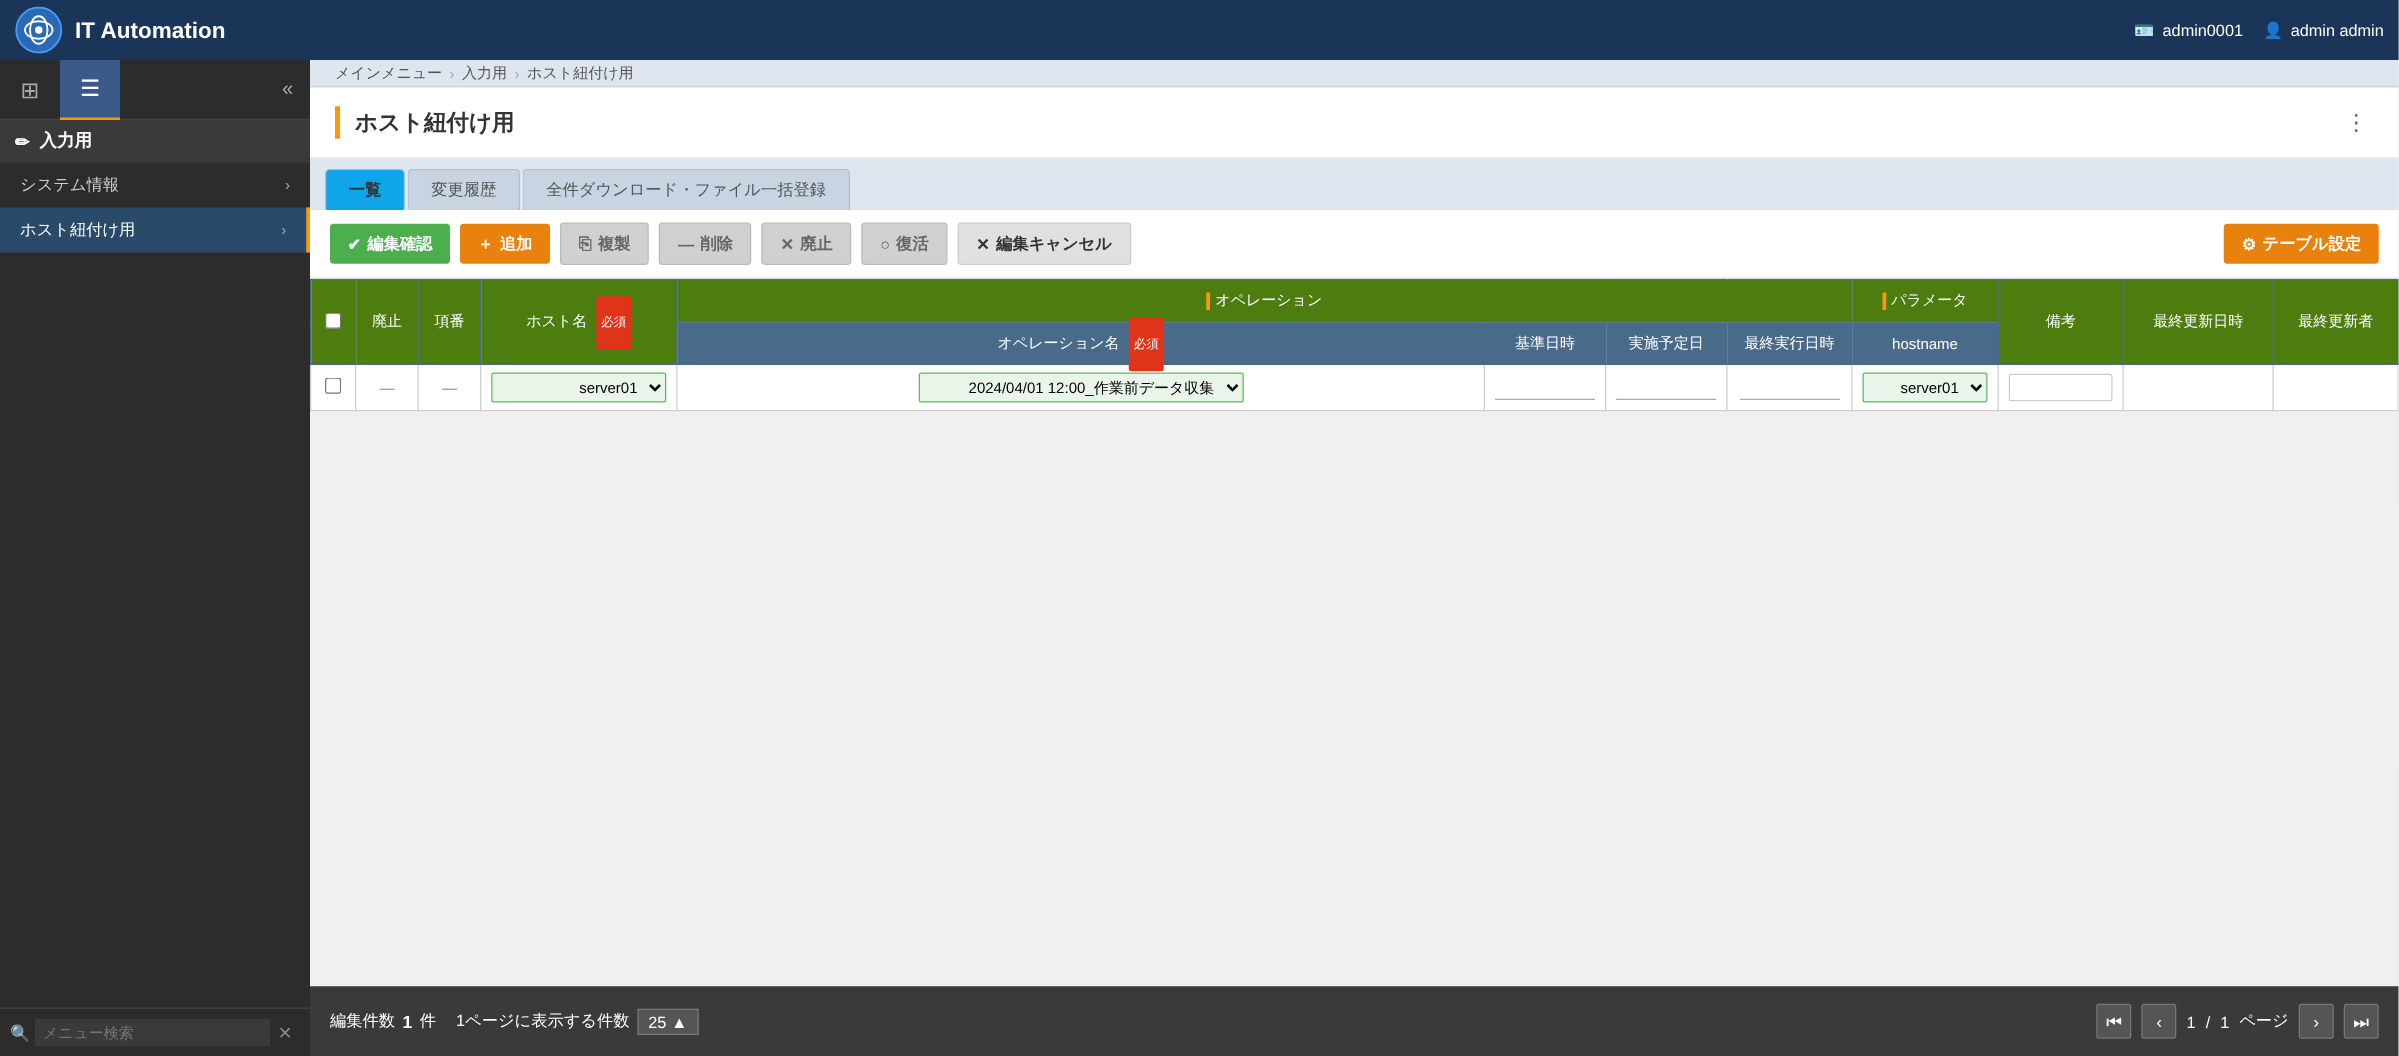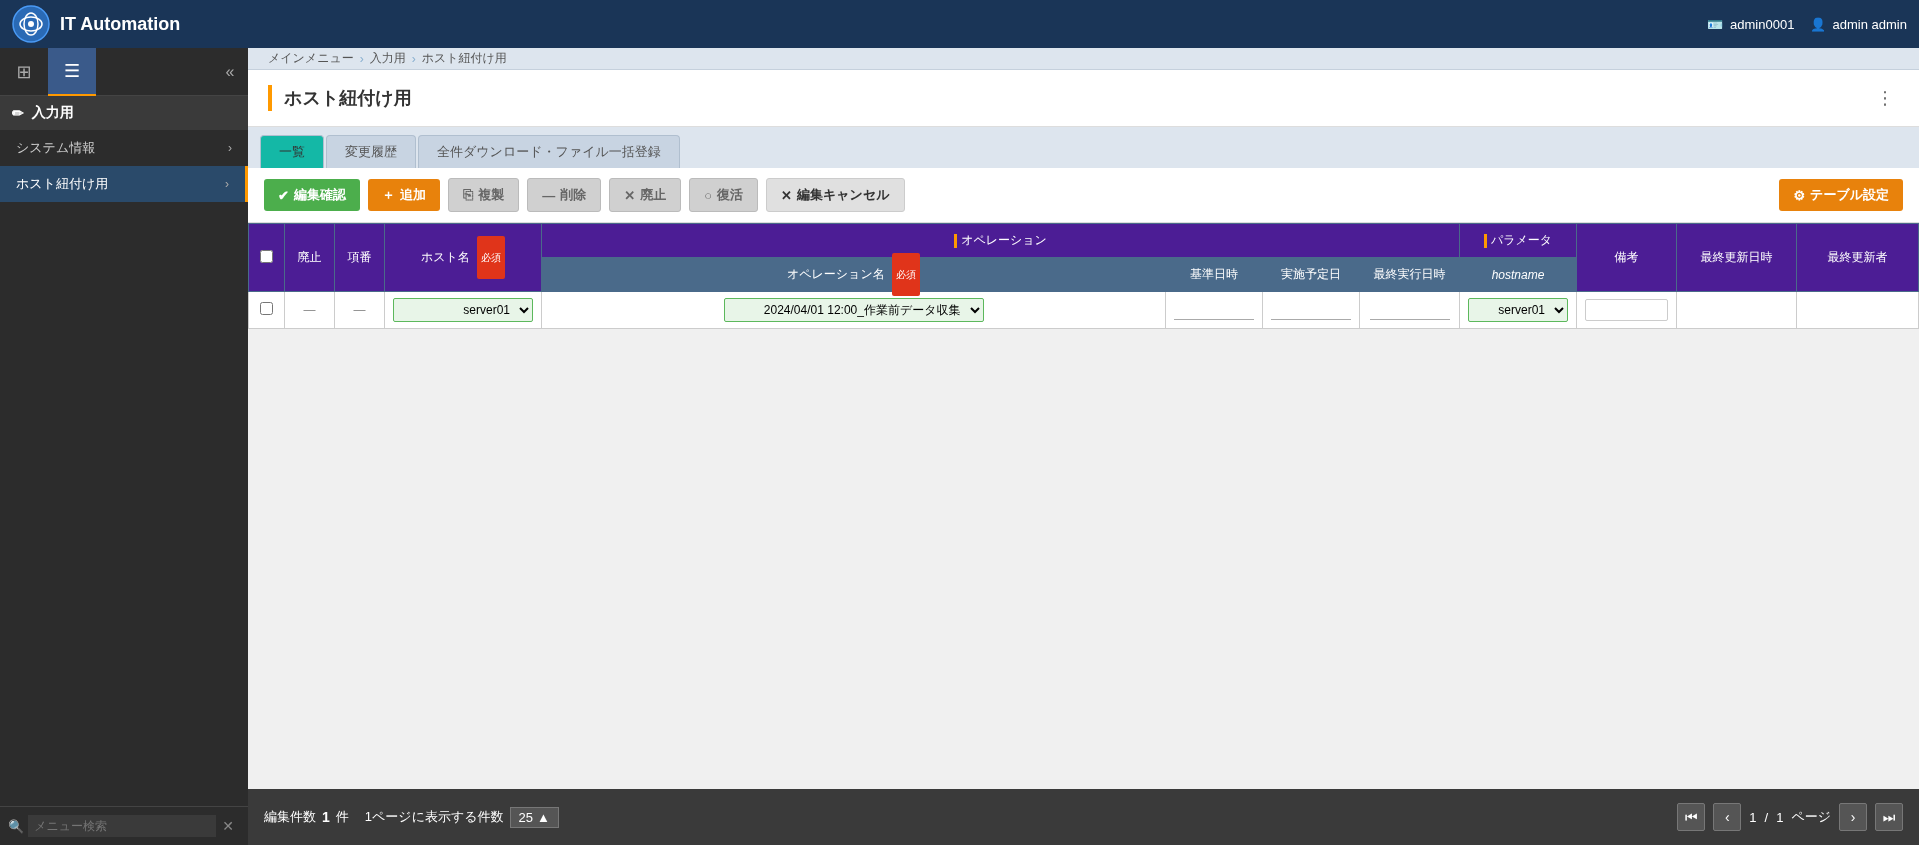--- a/index.html
+++ b/index.html
@@ -195,23 +195,23 @@
       padding: 7px 18px;
       background: #c8d4e2;
       color: #555;
       border-radius: 4px 4px 0 0;
       cursor: pointer;
       font-size: 13px;
       border: 1px solid #b0bfcf;
       border-bottom: none;
     }
     .tab.active {
-      background: #14b8a6;
+      background: #0ea5e9;
       color: #333;
-      font-weight: normal;
+      font-weight: bold;
       border-color: #b0bfcf;
     }
 
     
     .toolbar {
       background: white;
       padding: 10px 16px;
       display: flex;
       align-items: center;
       gap: 8px;
@@ -241,21 +241,21 @@
       flex: 1;
       overflow: auto;
       background: #f0f0f0;
     }
     .data-table {
       width: 100%;
       border-collapse: collapse;
       background: white;
     }
     .data-table th {
-      background: #4c1d95;
+      background: #4d7c0f;
       color: white;
       padding: 8px 10px;
       text-align: center;
       font-size: 12px;
       font-weight: normal;
       border: 1px solid #4a6a8a;
       white-space: nowrap;
     }
     .data-table th.subheader {
       background: #4a6a8a;
@@ -513,31 +513,31 @@
               </div>
             </th>
             <th colspan="1">
               <div class="col-section-label">
                 <span class="col-section-bar"></span>
                 <span>パラメータ</span>
               </div>
             </th>
             <th rowspan="2" style="width:100px;">備考</th>
             <th rowspan="2" style="width:120px;">最終更新日時</th>
-            <th rowspan="2" style="width:122px;">最終更新者</th>
+            <th rowspan="2" style="width:100px;">最終更新者</th>
           </tr>
 
           <tr>
             <th class="subheader" style="min-width:230px;">
               オペレーション名 <span class="required-badge">必須</span>
             </th>
             <th class="subheader" style="width:90px;">基準日時</th>
             <th class="subheader" style="width:90px;">実施予定日</th>
             <th class="subheader" style="width:100px;">最終実行日時</th>
-            <th class="subheader" style="width:110px;font-style:italic;">hostname</th>
+            <th class="subheader" style="width:110px;">hostname</th>
           </tr>
         </thead>
         <tbody>
 
           <tr>
             <td>
               <input type="checkbox" style="">
             </td>
             <td class="dash-cell">—</td>
             <td class="dash-cell">—</td>

